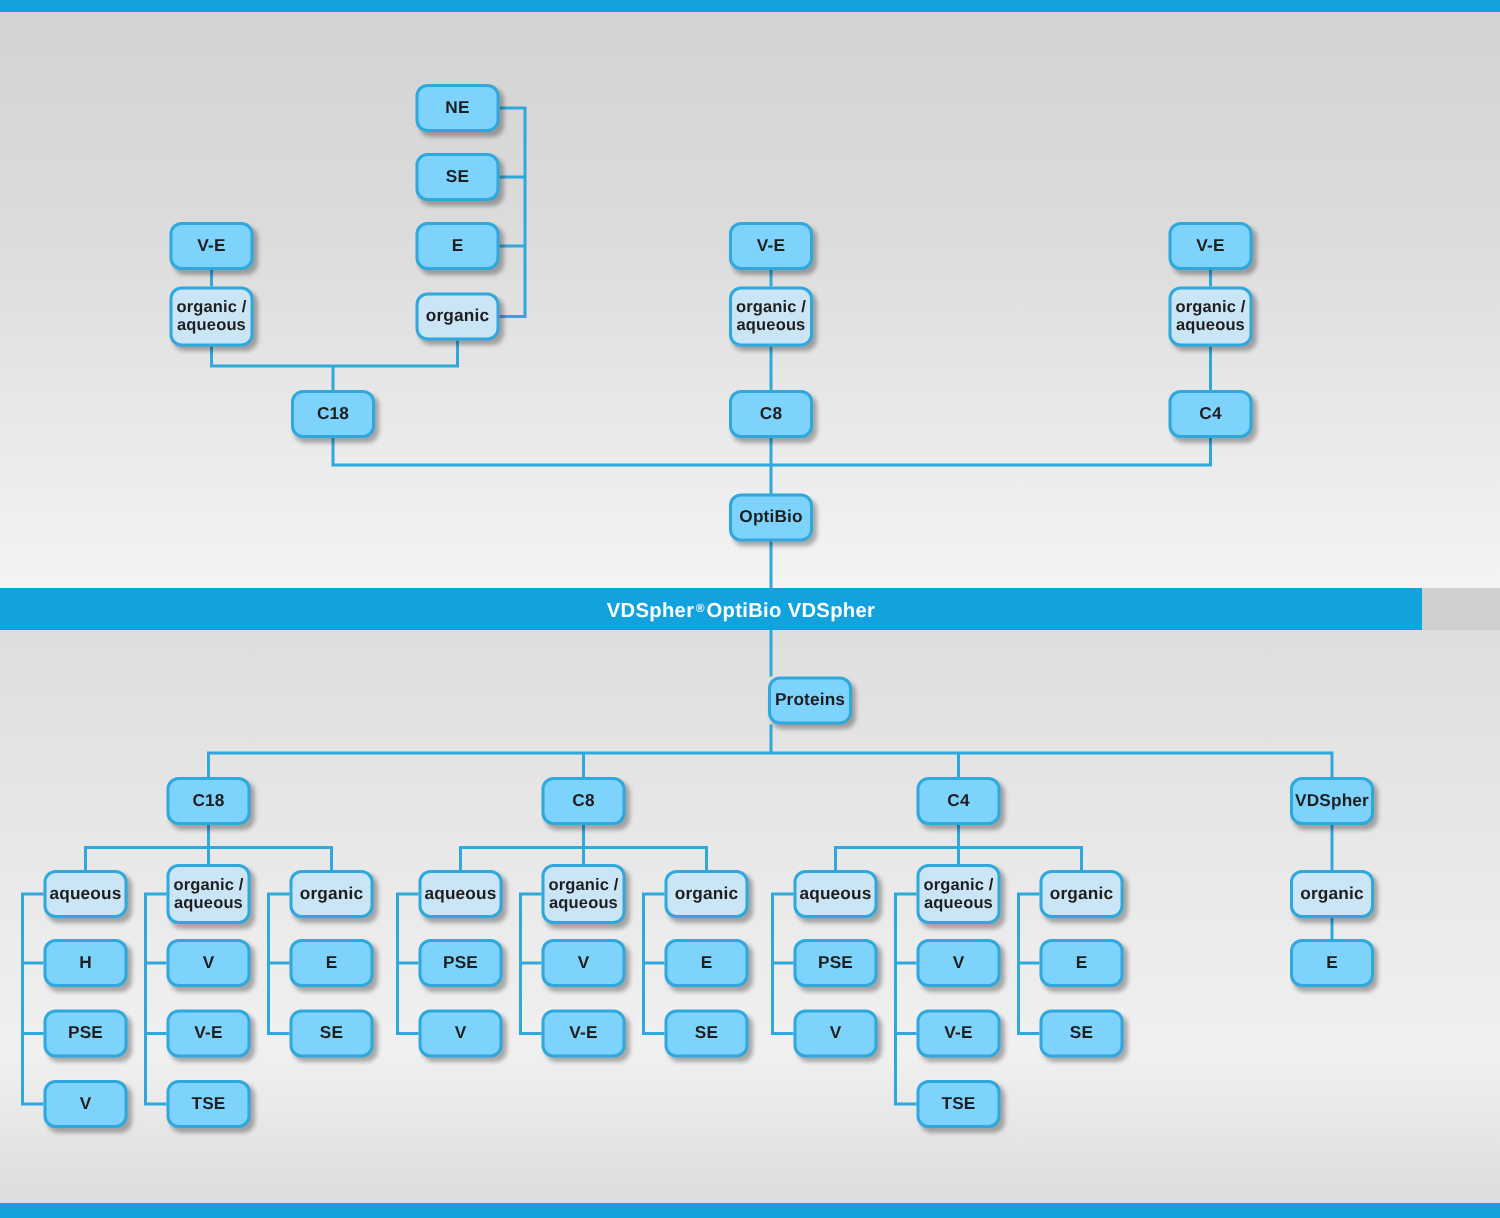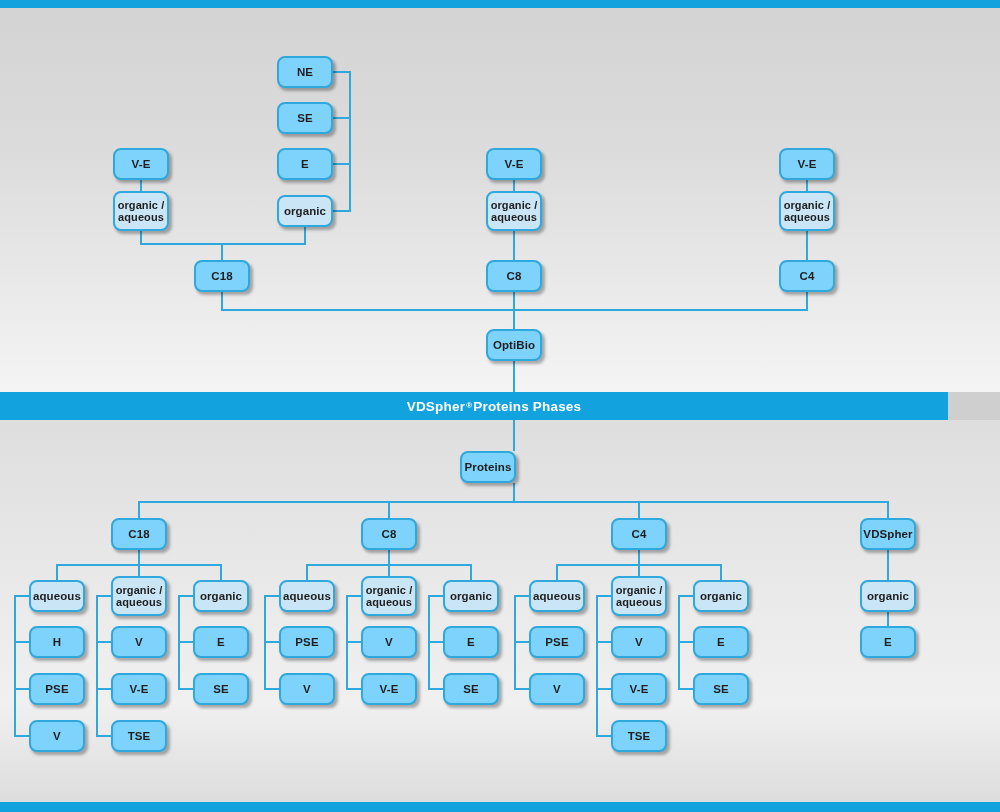--- a/index.html
+++ b/index.html
@@ -77,24 +77,24 @@
   <div class="node" style="left:779px;top:148px">V-E</div>
   <div class="node hl tall" style="left:779px;top:191px">organic /
 aqueous</div>
   <div class="node" style="left:779px;top:260px">C4</div>
 
   <div class="node" style="left:486px;top:329px">OptiBio</div>
 
   <div class="banner">
     <span>VDSpher</span>
       <sup>®</sup>
-      <span> Proteins Phases</span>
+      <span> OptiBio VDSpher</span>
   </div>
 
-  <div class="node" style="left:460px;top:451px">Proteins</div>
+  <div class="node" style="left:512px;top:451px">Proteins</div>
 
   <div class="node" style="left:111px;top:518px">C18</div>
   <div class="node" style="left:361px;top:518px">C8</div>
   <div class="node" style="left:611px;top:518px">C4</div>
   <div class="node" style="left:860px;top:518px">VDSpher</div>
 
   <div class="node hl" style="left:29px;top:580px">aqueous</div>
   <div class="node hl tall" style="left:111px;top:576px">organic /
 aqueous</div>
   <div class="node hl" style="left:193px;top:580px">organic</div>

